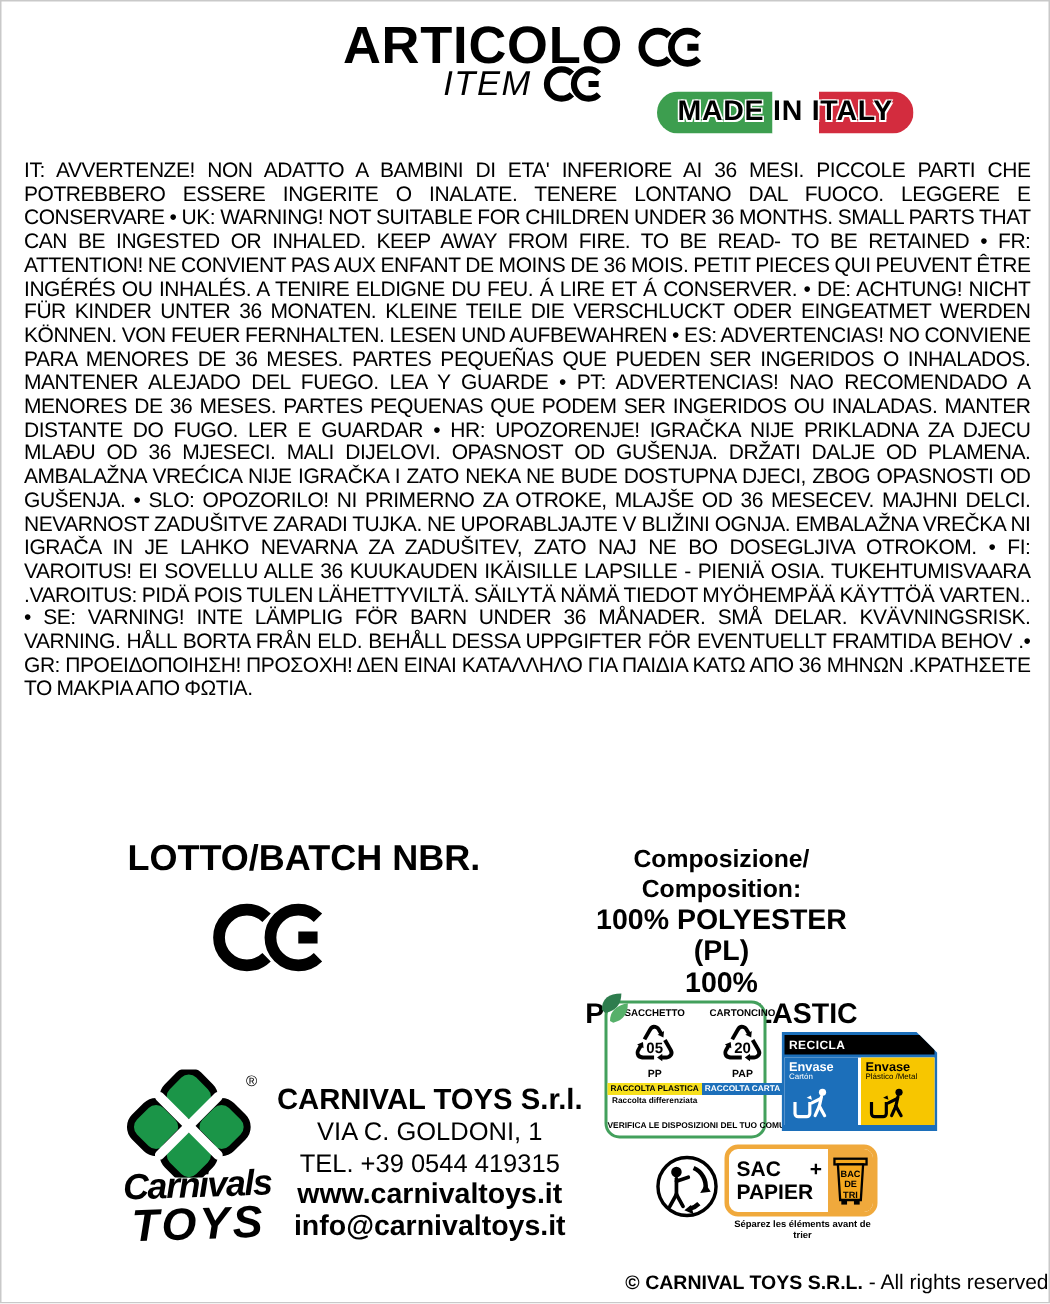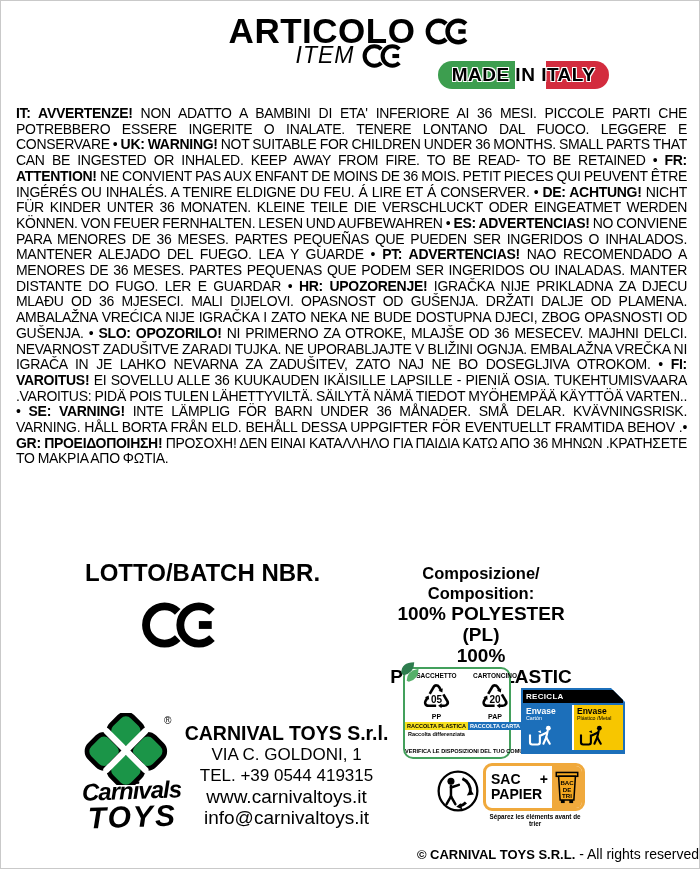--- a/index.html
+++ b/index.html
@@ -19,21 +19,21 @@
   .miy .g{flex:0 0 45%;background:var(--flag-green,#3d9e4f);}
   .miy .w{flex:0 0 18%;background:#fff;}
   .miy .r{flex:1;background:var(--flag-red,#d32c3e);}
   .miy .txt{position:absolute;inset:0;display:flex;align-items:center;justify-content:center;
        font-size:19px;font-weight:800;letter-spacing:.5px;
        text-shadow:-1px -1px 0 #fff,1px -1px 0 #fff,-1px 1px 0 #fff,1px 1px 0 #fff;}
   
   .warnings{position:absolute;left:15px;top:105px;width:671px;margin:0;
             font-size:14px;line-height:15.7px;letter-spacing:-.3px;word-spacing:-.5px;
             text-align:justify;}
-  .warnings b{font-weight:700;}
+  .warnings b{font-weight:400;}
   
   .batch-label{position:absolute;left:84px;top:558px;font-size:24px;font-weight:800;}
   .big-ce{position:absolute;left:140px;top:601px;}
   .composition{position:absolute;left:378px;top:562px;width:204px;text-align:center;}
   .composition .t{font-size:16.5px;font-weight:800;line-height:20px;}
   .composition .l{font-size:19px;font-weight:800;line-height:21px;}
   
   .eco{position:absolute;left:402px;top:666px;width:108px;height:92px;background:#fff;
        border:2px solid var(--panel-green,#43a05c);border-radius:10px;box-sizing:border-box;
        text-align:center;}
@@ -78,21 +78,21 @@
                font-size:6.3px;font-weight:800;}
   
   .clover{position:absolute;left:82px;top:712px;}
   .logo-script{position:absolute;left:76px;top:778px;width:110px;text-align:center;
                font-style:italic;font-weight:800;transform:rotate(-2deg);}
   .logo-script .l1{font-size:24px;line-height:24px;letter-spacing:-1px;}
   .logo-script .l2{font-size:30px;line-height:28px;letter-spacing:2px;}
   .address{position:absolute;left:183px;top:721px;width:205px;text-align:center;}
   .address .name{font-size:19.5px;font-weight:800;line-height:22px;}
   .address .line{font-size:17px;line-height:21px;}
-  .address .strong{font-size:19px;font-weight:400;line-height:21px;}
+  .address .strong{font-size:19px;font-weight:700;line-height:21px;}
   
   .copyright{position:absolute;left:0;top:845px;width:100%;text-align:right;font-size:14px;}
   .copyright b{font-size:13px;}
 </style>
 </head>
 <body>
 
 <div class="page">
 
   <div class="title-row">

